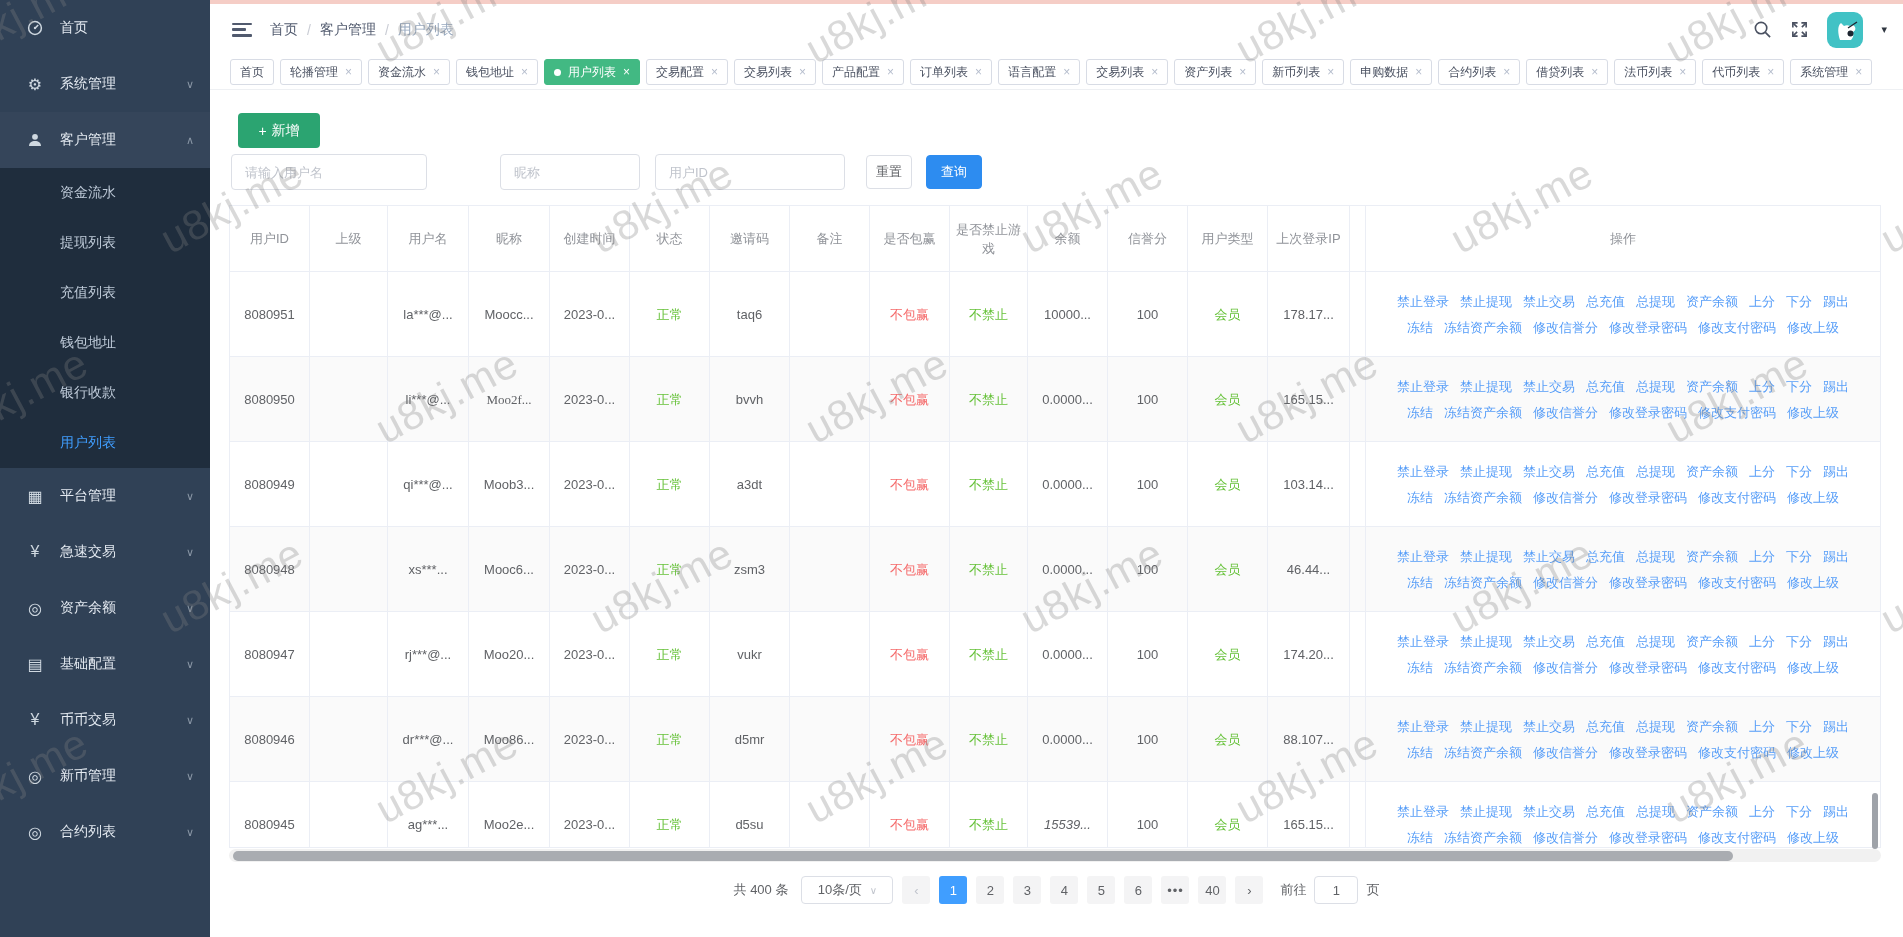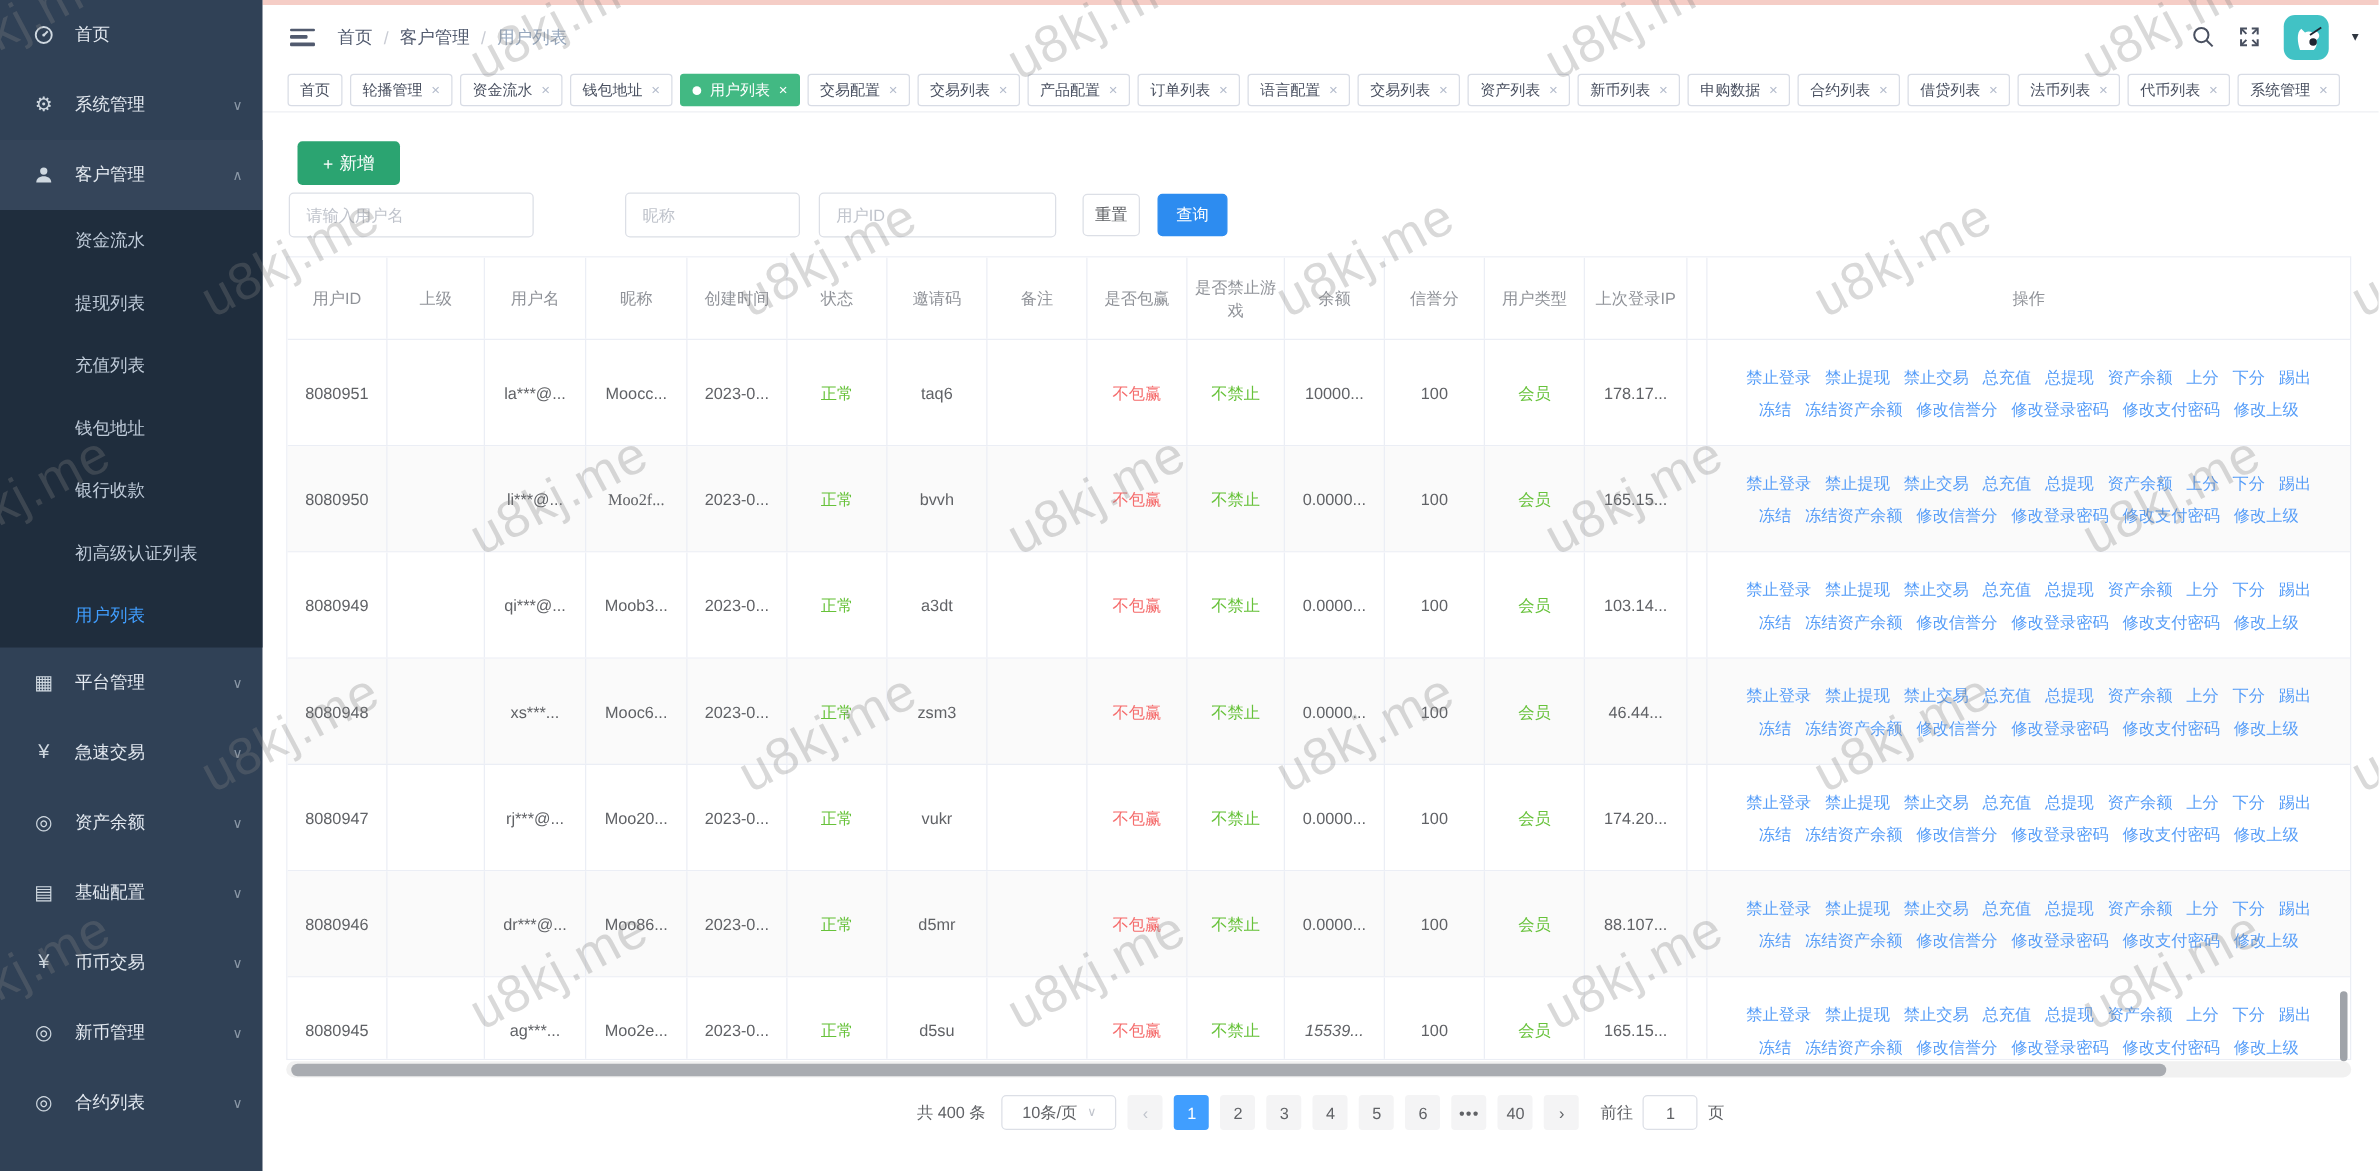--- a/index.html
+++ b/index.html
@@ -177,21 +177,20 @@
           <span>客户管理</span>
           <span class="chev">∧</span>
         </div>
       </div>
     <div class="submenu" id="side-sub">
         <div class="sub-item">资金流水</div>
         <div class="sub-item">提现列表</div>
         <div class="sub-item">充值列表</div>
         <div class="sub-item">钱包地址</div>
         <div class="sub-item">银行收款</div>
-        <div class="sub-item">初高级认证列表</div>
         <div class="sub-item active">用户列表</div>
       </div>
     <div id="side-bottom">
         <div class="s-item">
           <span class="ic">▦</span>
           <span>平台管理</span>
           <span class="chev">∨</span>
         </div>
         <div class="s-item">
           <span class="ic">¥</span>

